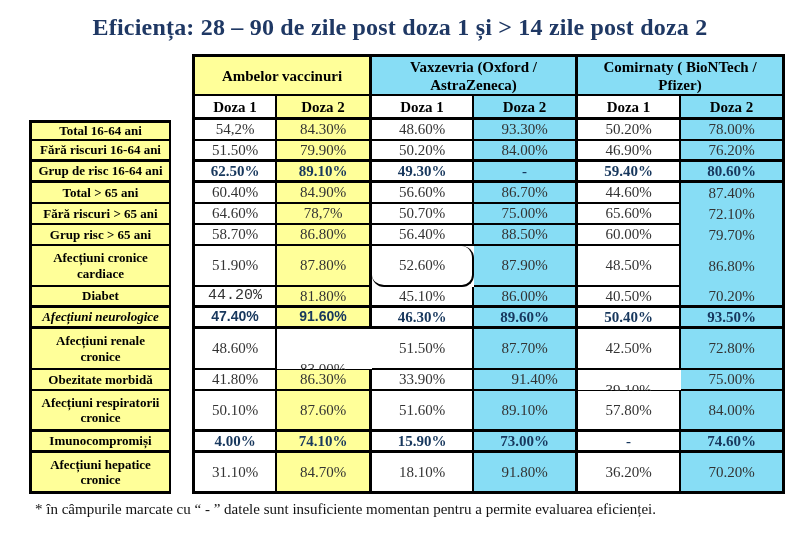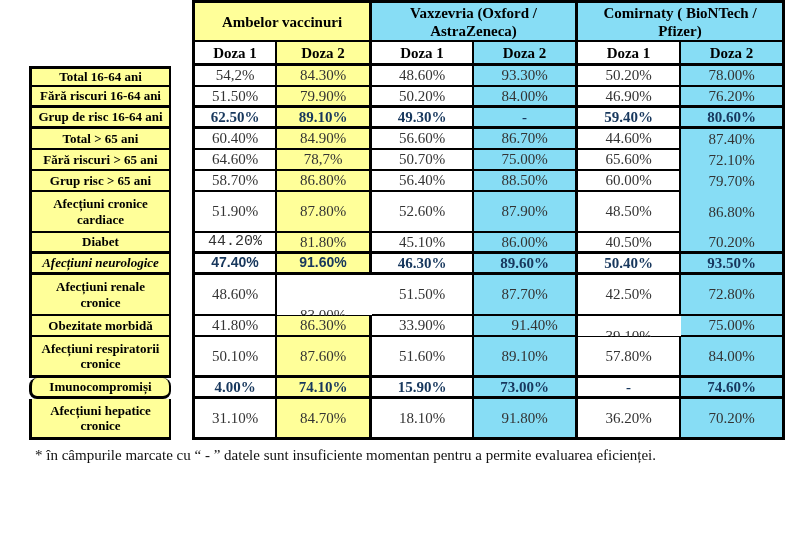--- a/index.html
+++ b/index.html
@@ -49,20 +49,21 @@
   .footnote{
     margin:7px 0 0 35px;
     font-size:15px;
     color:#111111;
   }
 </style>
 </head>
 <body>
 
 <div class="slide">
+  <div class="title">Eficiența: 28 – 90 de zile post doza 1 și &gt; 14 zile post doza 2</div>
   <div class="grid" id="grid">
       <div class="cell hdr bt3 br3 yellow bl3" style="grid-area: 1 / 3 / auto / 5;">Ambelor vaccinuri</div>
       <div class="cell hdr bt3 br3 blue" style="grid-area: 1 / 7 / auto / 9;">Comirnaty ( BioNTech / Pfizer)</div>
       <div class="cell hdr bt3 br3 blue" style="grid-area: 1 / 5 / auto / 7;">Vaxzevria (Oxford / AstraZeneca)</div>
       <div class="cell hdr bb3 bl3" style="grid-area: 2 / 3 / auto / 4;">Doza 1</div>
       <div class="cell hdr bb3 yellow br3" style="grid-area: 2 / 4 / auto / 5;">Doza 2</div>
       <div class="cell hdr bb3" style="grid-area: 2 / 5 / auto / 6;">Doza 1</div>
       <div class="cell hdr bb3 blue br3" style="grid-area: 2 / 6 / auto / 7;">Doza 2</div>
       <div class="cell hdr bb3" style="grid-area: 2 / 7 / auto / 8;">Doza 1</div>
       <div class="cell hdr bb3 blue br3" style="grid-area: 2 / 8 / auto / 9;">Doza 2</div>
@@ -104,21 +105,21 @@
       <div class="cell label bl3" style="grid-area: 8 / 1 / auto / 2;">Grup risc &gt; 65 ani</div>
       <div class="cell bl3" style="grid-area: 8 / 3 / auto / 4;">58.70%</div>
       <div class="cell yellow br3" style="grid-area: 8 / 4 / auto / 5;">86.80%</div>
       <div class="cell " style="grid-area: 8 / 5 / auto / 6;">56.40%</div>
       <div class="cell blue br3" style="grid-area: 8 / 6 / auto / 7;">88.50%</div>
       <div class="cell " style="grid-area: 8 / 7 / auto / 8;">60.00%</div>
       <div class="cell blue br3 bb0" style="grid-area: 8 / 8 / auto / 9;">79.70%</div>
       <div class="cell label bl3" style="grid-area: 9 / 1 / auto / 2;">Afecțiuni cronice cardiace</div>
       <div class="cell bl3" style="grid-area: 9 / 3 / auto / 4;">51.90%</div>
       <div class="cell yellow br3" style="grid-area: 9 / 4 / auto / 5;">87.80%</div>
-      <div class="cell " style="grid-area: 9 / 5 / auto / 6;">52.60%</div>
+      <div class="cell " style="grid-area: 9 / 5 / auto / 6; border-radius: 12px;">52.60%</div>
       <div class="cell blue br3" style="grid-area: 9 / 6 / auto / 7;">87.90%</div>
       <div class="cell " style="grid-area: 9 / 7 / auto / 8;">48.50%</div>
       <div class="cell blue br3 bb0" style="grid-area: 9 / 8 / auto / 9;">86.80%</div>
       <div class="cell label bl3 bb3" style="grid-area: 10 / 1 / auto / 2;">Diabet</div>
       <div class="cell bl3 bb3" style="grid-area: 10 / 3 / auto / 4; font-family: Liberation Mono, monospace;">44.20%</div>
       <div class="cell yellow br3 bb3" style="grid-area: 10 / 4 / auto / 5;">81.80%</div>
       <div class="cell bb3" style="grid-area: 10 / 5 / auto / 6;">45.10%</div>
       <div class="cell blue br3 bb3" style="grid-area: 10 / 6 / auto / 7;">86.00%</div>
       <div class="cell bb3" style="grid-area: 10 / 7 / auto / 8; font-family: Liberation Serif, serif;">40.50%</div>
       <div class="cell blue br3 bb3" style="grid-area: 10 / 8 / auto / 9;">70.20%</div>
@@ -143,21 +144,21 @@
       <div class="cell blue br3" style="grid-area: 13 / 6 / auto / 7; padding-left: 20px;">91.40%</div>
       <div class="cell " style="grid-area: 13 / 7 / auto / 8; margin-top: 20px;">39.10%</div>
       <div class="cell blue br3" style="grid-area: 13 / 8 / auto / 9;">75.00%</div>
       <div class="cell label bl3 bb3" style="grid-area: 14 / 1 / auto / 2;">Afecțiuni respiratorii cronice</div>
       <div class="cell bl3 bb3" style="grid-area: 14 / 3 / auto / 4;">50.10%</div>
       <div class="cell yellow br3 bb3" style="grid-area: 14 / 4 / auto / 5;">87.60%</div>
       <div class="cell bb3" style="grid-area: 14 / 5 / auto / 6;">51.60%</div>
       <div class="cell blue br3 bb3" style="grid-area: 14 / 6 / auto / 7;">89.10%</div>
       <div class="cell bb3" style="grid-area: 14 / 7 / auto / 8;">57.80%</div>
       <div class="cell blue br3 bb3" style="grid-area: 14 / 8 / auto / 9;">84.00%</div>
-      <div class="cell label bl3 bb3" style="grid-area: 15 / 1 / auto / 2; border-radius: 8px;">Imunocompromiși</div>
+      <div class="cell label bl3 bb3" style="grid-area: 15 / 1 / auto / 2;">Imunocompromiși</div>
       <div class="cell bl3 bb3 boldval" style="grid-area: 15 / 3 / auto / 4;">4.00%</div>
       <div class="cell yellow br3 bb3 boldval" style="grid-area: 15 / 4 / auto / 5;">74.10%</div>
       <div class="cell bb3 boldval" style="grid-area: 15 / 5 / auto / 6;">15.90%</div>
       <div class="cell blue br3 bb3 boldval" style="grid-area: 15 / 6 / auto / 7;">73.00%</div>
       <div class="cell bb3 boldval" style="grid-area: 15 / 7 / auto / 8;">-</div>
       <div class="cell blue br3 bb3 boldval" style="grid-area: 15 / 8 / auto / 9;">74.60%</div>
       <div class="cell label bl3 bb3" style="grid-area: 16 / 1 / auto / 2;">Afecțiuni hepatice cronice</div>
       <div class="cell bl3 bb3" style="grid-area: 16 / 3 / auto / 4;">31.10%</div>
       <div class="cell yellow br3 bb3" style="grid-area: 16 / 4 / auto / 5;">84.70%</div>
       <div class="cell bb3" style="grid-area: 16 / 5 / auto / 6;">18.10%</div>

